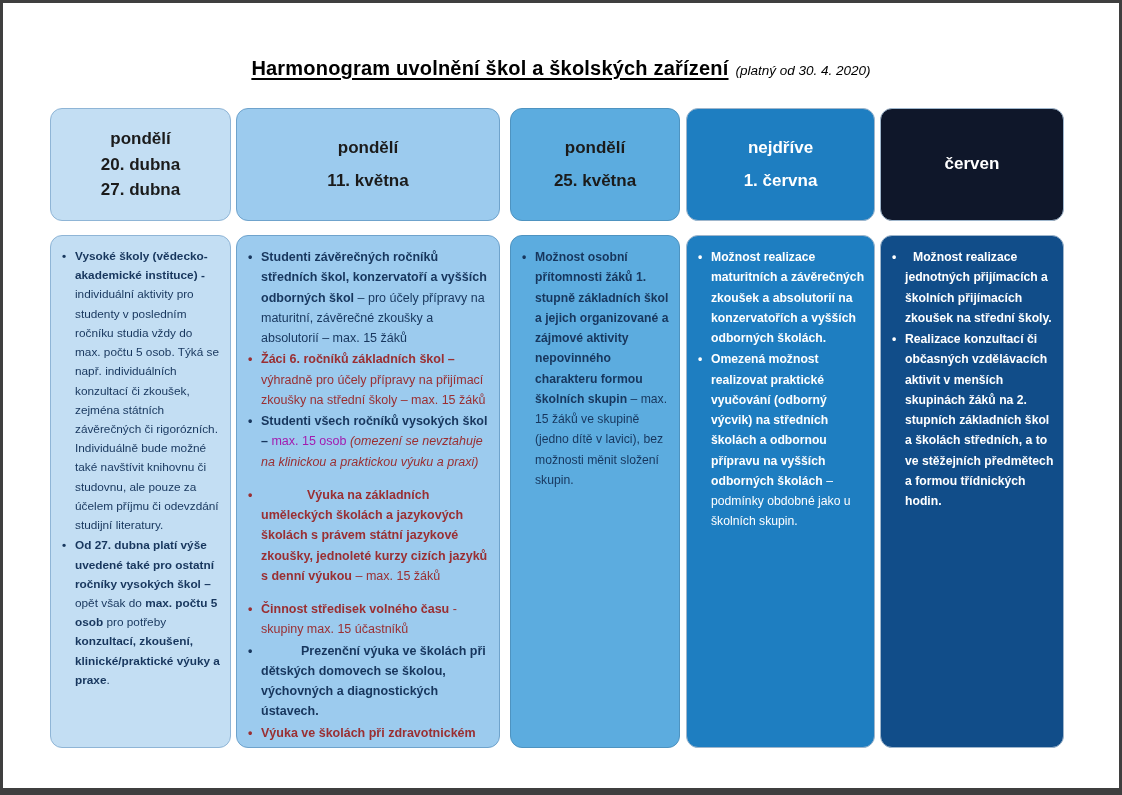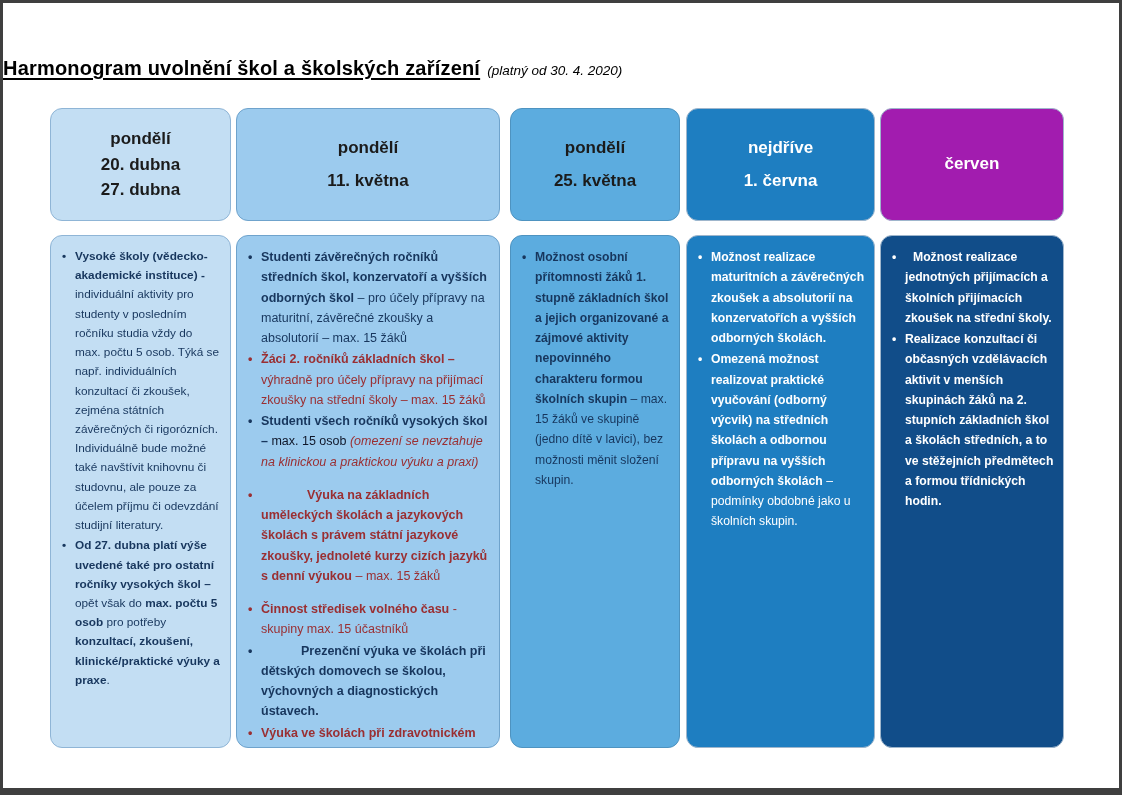--- a/index.html
+++ b/index.html
@@ -4,21 +4,21 @@
 <style>
   html,body { margin:0; padding:0; background:#ffffff; }
   body { width:1122px; height:795px; font-family:"Liberation Sans","DejaVu Sans",sans-serif; }
 
   .page {
     position:relative; width:1122px; height:795px; box-sizing:border-box;
     background:#ffffff; overflow:hidden;
     border:3px solid #3f3f3f; border-bottom-width:7px;
   }
 
-  .title-row { position:absolute; top:54px; left:0; width:100%; text-align:left; white-space:nowrap; }
+  .title-row { position:absolute; top:54px; left:0; width:100%; text-align:center; white-space:nowrap; }
   .title-main {
     font-size:20px; font-weight:bold; color:#000000;
     text-decoration:underline; text-underline-offset:3px; letter-spacing:0.2px;
   }
   .title-suffix { font-size:13.5px; font-style:italic; color:#000000; margin-left:7px; }
 
   #columns { position:absolute; left:0; top:105px; width:1122px; height:650px; }
 
   .col { position:absolute; top:0; }
   .col-1 { left:47px;  width:181px; }
@@ -81,25 +81,25 @@
           <div class="header-line">pondělí</div>
           <div class="header-line">11. května</div>
         </div>
         <div class="body" style="background: rgb(156, 203, 238); border-color: rgb(111, 163, 204);">
           <div class="bullet">
             <span class="marker" style="color: rgb(23, 54, 93);">•</span>
             <span class="btext"><span style="font-weight: bold; color: rgb(23, 54, 93);">Studenti závěrečných ročníků středních škol, konzervatoří a vyšších odborných škol</span><span style="color: rgb(23, 54, 93);"> – pro účely přípravy na maturitní, závěrečné zkoušky a absolutorií – max. 15 žáků</span></span>
           </div>
           <div class="bullet">
             <span class="marker" style="color: rgb(154, 47, 50);">•</span>
-            <span class="btext"><span style="font-weight: bold; color: rgb(154, 47, 50);">Žáci 2. ročníků základních škol – </span><span style="color: rgb(154, 47, 50);">výhradně pro účely přípravy na přijímací zkoušky na střední školy – max. 15 žáků</span></span>
+            <span class="btext"><span style="font-weight: bold; color: rgb(154, 47, 50);">Žáci 6. ročníků základních škol – </span><span style="color: rgb(154, 47, 50);">výhradně pro účely přípravy na přijímací zkoušky na střední školy – max. 15 žáků</span></span>
           </div>
           <div class="bullet">
             <span class="marker" style="color: rgb(23, 54, 93);">•</span>
-            <span class="btext"><span style="font-weight: bold; color: rgb(23, 54, 93);">Studenti všech ročníků vysokých škol – </span><span style="color: #0f172a; margin-top: 30px;">max. 15 osob </span><span style="font-style: italic; color: rgb(154, 47, 50);">(omezení se nevztahuje na klinickou a praktickou výuku a praxi)</span></span>
+            <span class="btext"><span style="font-weight: bold; color: rgb(23, 54, 93);">Studenti všech ročníků vysokých škol – </span><span style="color: #a21caf; margin-top: 30px;">max. 15 osob </span><span style="font-style: italic; color: rgb(154, 47, 50);">(omezení se nevztahuje na klinickou a praktickou výuku a praxi)</span></span>
           </div>
           <div class="bullet gap">
             <span class="marker" style="color: rgb(154, 47, 50);">•</span>
             <span class="btext"><span style="font-weight: bold; color: rgb(154, 47, 50); margin-left: 46px;">Výuka na základních uměleckých školách a jazykových školách s právem státní jazykové zkoušky, jednoleté kurzy cizích jazyků s denní výukou</span><span style="color: rgb(154, 47, 50);"> – max. 15 žáků</span></span>
           </div>
           <div class="bullet gap">
             <span class="marker" style="color: rgb(154, 47, 50);">•</span>
             <span class="btext"><span style="font-weight: bold; color: rgb(154, 47, 50);">Činnost středisek volného času</span><span style="color: rgb(154, 47, 50);"> - skupiny max. 15 účastníků</span></span>
           </div>
           <div class="bullet">
@@ -134,21 +134,21 @@
             <span class="marker" style="color: rgb(255, 255, 255);">•</span>
             <span class="btext"><span style="font-weight: bold; color: rgb(255, 255, 255);">Možnost realizace maturitních a závěrečných zkoušek a absolutorií na konzervatořích a vyšších odborných školách.</span></span>
           </div>
           <div class="bullet">
             <span class="marker" style="color: rgb(255, 255, 255);">•</span>
             <span class="btext"><span style="font-weight: bold; color: #ffffff;">Omezená možnost realizovat praktické vyučování (odborný výcvik) na středních školách a odbornou přípravu na vyšších odborných školách</span><span style="color: rgb(255, 255, 255);"> – podmínky obdobné jako u školních skupin.</span></span>
           </div>
         </div>
       </div>
       <div class="col col-5">
-        <div class="header" style="background: #a21caf; border-color: rgb(159, 182, 204); color: rgb(255, 255, 255);">
+        <div class="header" style="background: #0f172a; border-color: rgb(159, 182, 204); color: rgb(255, 255, 255);">
           <div class="header-line">červen</div>
         </div>
         <div class="body" style="background: rgb(17, 77, 137); border-color: rgb(159, 182, 204);">
           <div class="bullet">
             <span class="marker" style="color: rgb(255, 255, 255);">•</span>
             <span class="btext"><span style="font-weight: bold; color: rgb(255, 255, 255); margin-left: 8px;">Možnost realizace jednotných přijímacích a školních přijímacích zkoušek na střední školy.</span></span>
           </div>
           <div class="bullet">
             <span class="marker" style="color: rgb(255, 255, 255);">•</span>
             <span class="btext"><span style="font-weight: bold; color: rgb(255, 255, 255);">Realizace konzultací či občasných vzdělávacích aktivit v menších skupinách žáků na 2. stupních základních škol a školách středních, a to ve stěžejních předmětech a formou třídnických hodin.</span></span>

